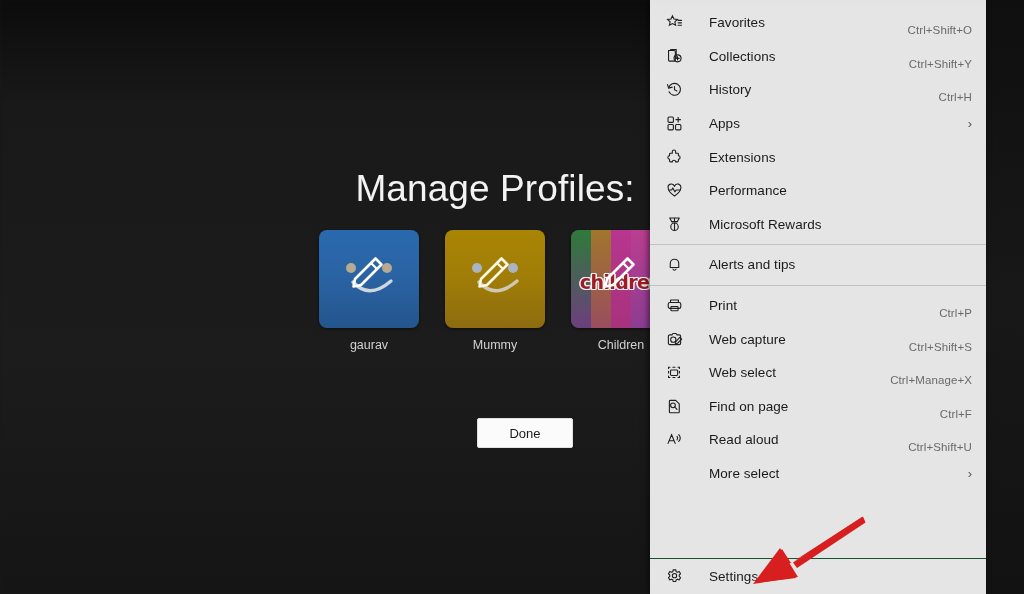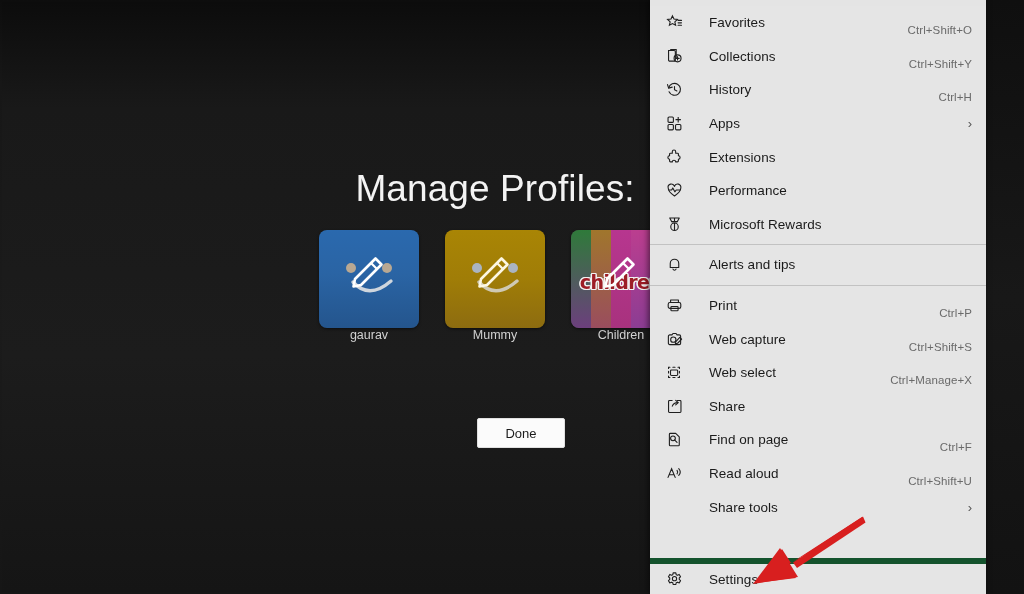--- a/index.html
+++ b/index.html
@@ -112,32 +112,32 @@
   .face {
     position: absolute;
     left: 0; top: 0; width: 100%; height: 100%;
   }
   .pencil-overlay {
     position: absolute;
     left: 0; top: 0; width: 100%; height: 100%;
   }
 
   .profile-name {
-    margin-top: 0;
+    margin-top: 10px;
     font-size: 12.5px;
     color: #d2d2d2;
     text-align: center;
     white-space: nowrap;
   }
 
   #done-button {
     position: absolute;
     left: 475px;
     top: 416px;
-    width: 88px;
+    width: 96px;
     height: 30px;
     background: #fbfbfb;
     color: #1b1b1b;
     border: 1px solid #e0e0e0;
     border-radius: 2px;
     font-size: 13px;
     font-family: "Liberation Sans", sans-serif;
     cursor: pointer;
     display: flex;
     align-items: center;
@@ -219,21 +219,21 @@
   #settings-row {
     position: absolute;
     left: 0;
     bottom: 0;
     width: 336px;
     height: 36px;
     display: flex;
     align-items: center;
     padding: 0 14px 0 16px;
     box-sizing: border-box;
-    border-top: 6px solid #14532d;
+    border-top: 1px solid #14532d;
     cursor: default;
   }
 
   
   #right-gutter {
     position: absolute;
     left: 986px; top: 0;
     width: 38px; height: 594px;
     background: linear-gradient(180deg,#0f0f0f 0%, #181818 50%, #121212 100%);
   }
@@ -449,31 +449,20 @@
         <span class="mi-icon">
           <svg width="17" height="17" viewBox="0 0 20 20" fill="none" stroke="#1f1f1f" stroke-width="1.3" stroke-linecap="round">
             <path d="M3 5.2 V3.8 H4.6 M8.1 3.8 H10.6 M14.1 3.8 H15.8 V5.2 M15.8 8.6 V10.6 M15.8 14.1 V15.8 H14.1 M10.6 15.8 H8.1 M4.6 15.8 H3 V14.1 M3 10.6 V8.6" stroke-dasharray="0 0"></path>
             <path d="M6.4 7 H12.6 A1.1 1.1 0 0 1 13.7 8.1 V12.4 A1.1 1.1 0 0 1 12.6 13.5 H6.4 A1.1 1.1 0 0 1 5.3 12.4 V8.1 A1.1 1.1 0 0 1 6.4 7 Z" stroke-linejoin="round"></path>
           </svg>
         </span>
         <span class="mi-label">Web select</span>
         <span class="mi-shortcut">Ctrl+Manage+X</span>
       </div>
 
-      <div class="menu-item">
-        <span class="mi-icon">
-          <svg width="17" height="17" viewBox="0 0 20 20" fill="none" stroke="#1f1f1f" stroke-width="1.3" stroke-linejoin="round" stroke-linecap="round">
-            <path d="M13.2 3 H16.6 A1 1 0 0 1 17.6 4 V16 A1 1 0 0 1 16.6 17 H4 A1 1 0 0 1 3 16 V4 A1 1 0 0 1 4 3 H7.2"></path>
-            <path d="M7.4 9.6 C8.6 6.2 11.4 5.4 13.8 5.4"></path>
-            <path d="M11.4 2.8 L14.4 5.4 L11.4 8.2"></path>
-          </svg>
-        </span>
-        <span class="mi-label">Share</span>
-        <span class="mi-shortcut"></span>
-      </div>
 
       <div class="menu-item">
         <span class="mi-icon">
           <svg width="17" height="17" viewBox="0 0 20 20" fill="none" stroke="#1f1f1f" stroke-width="1.3" stroke-linejoin="round">
             <path d="M5 2.8 H11.4 L15.6 7 V16.4 A1 1 0 0 1 14.6 17.4 H5 A1 1 0 0 1 4 16.4 V3.8 A1 1 0 0 1 5 2.8 Z"></path>
             <circle cx="8.2" cy="8.6" r="2.8"></circle>
             <path d="M10.3 10.7 L13 13.4" stroke-linecap="round"></path>
           </svg>
         </span>
         <span class="mi-label">Find on page</span>
@@ -487,21 +476,21 @@
             <path d="M13 6.4 A3.4 3.4 0 0 1 13 10.4"></path>
             <path d="M15 4.2 A6 6 0 0 1 15 12.2"></path>
           </svg>
         </span>
         <span class="mi-label">Read aloud</span>
         <span class="mi-shortcut">Ctrl+Shift+U</span>
       </div>
 
       <div class="menu-item no-icon">
         <span class="mi-icon"></span>
-        <span class="mi-label">Share tools</span>
+        <span class="mi-label">More select</span>
         <span class="mi-chevron">›</span>
       </div>
 
     </div>
 
     <div id="settings-row">
       <span class="mi-icon">
         <svg width="17" height="17" viewBox="0 0 20 20" fill="none" stroke="#1f1f1f" stroke-width="1.3" stroke-linejoin="round">
           <path d="M8.4 2.2 H11.6 L12 4.3 L13.6 5 L15.5 4 L17.1 6.8 L15.6 8.2 V9.9 L17.1 11.3 L15.5 14.1 L13.6 13.1 L12 13.8 L11.6 15.9 H8.4 L8 13.8 L6.4 13.1 L4.5 14.1 L2.9 11.3 L4.4 9.9 V8.2 L2.9 6.8 L4.5 4 L6.4 5 L8 4.3 Z"></path>
           <circle cx="10" cy="9" r="2.5"></circle>

